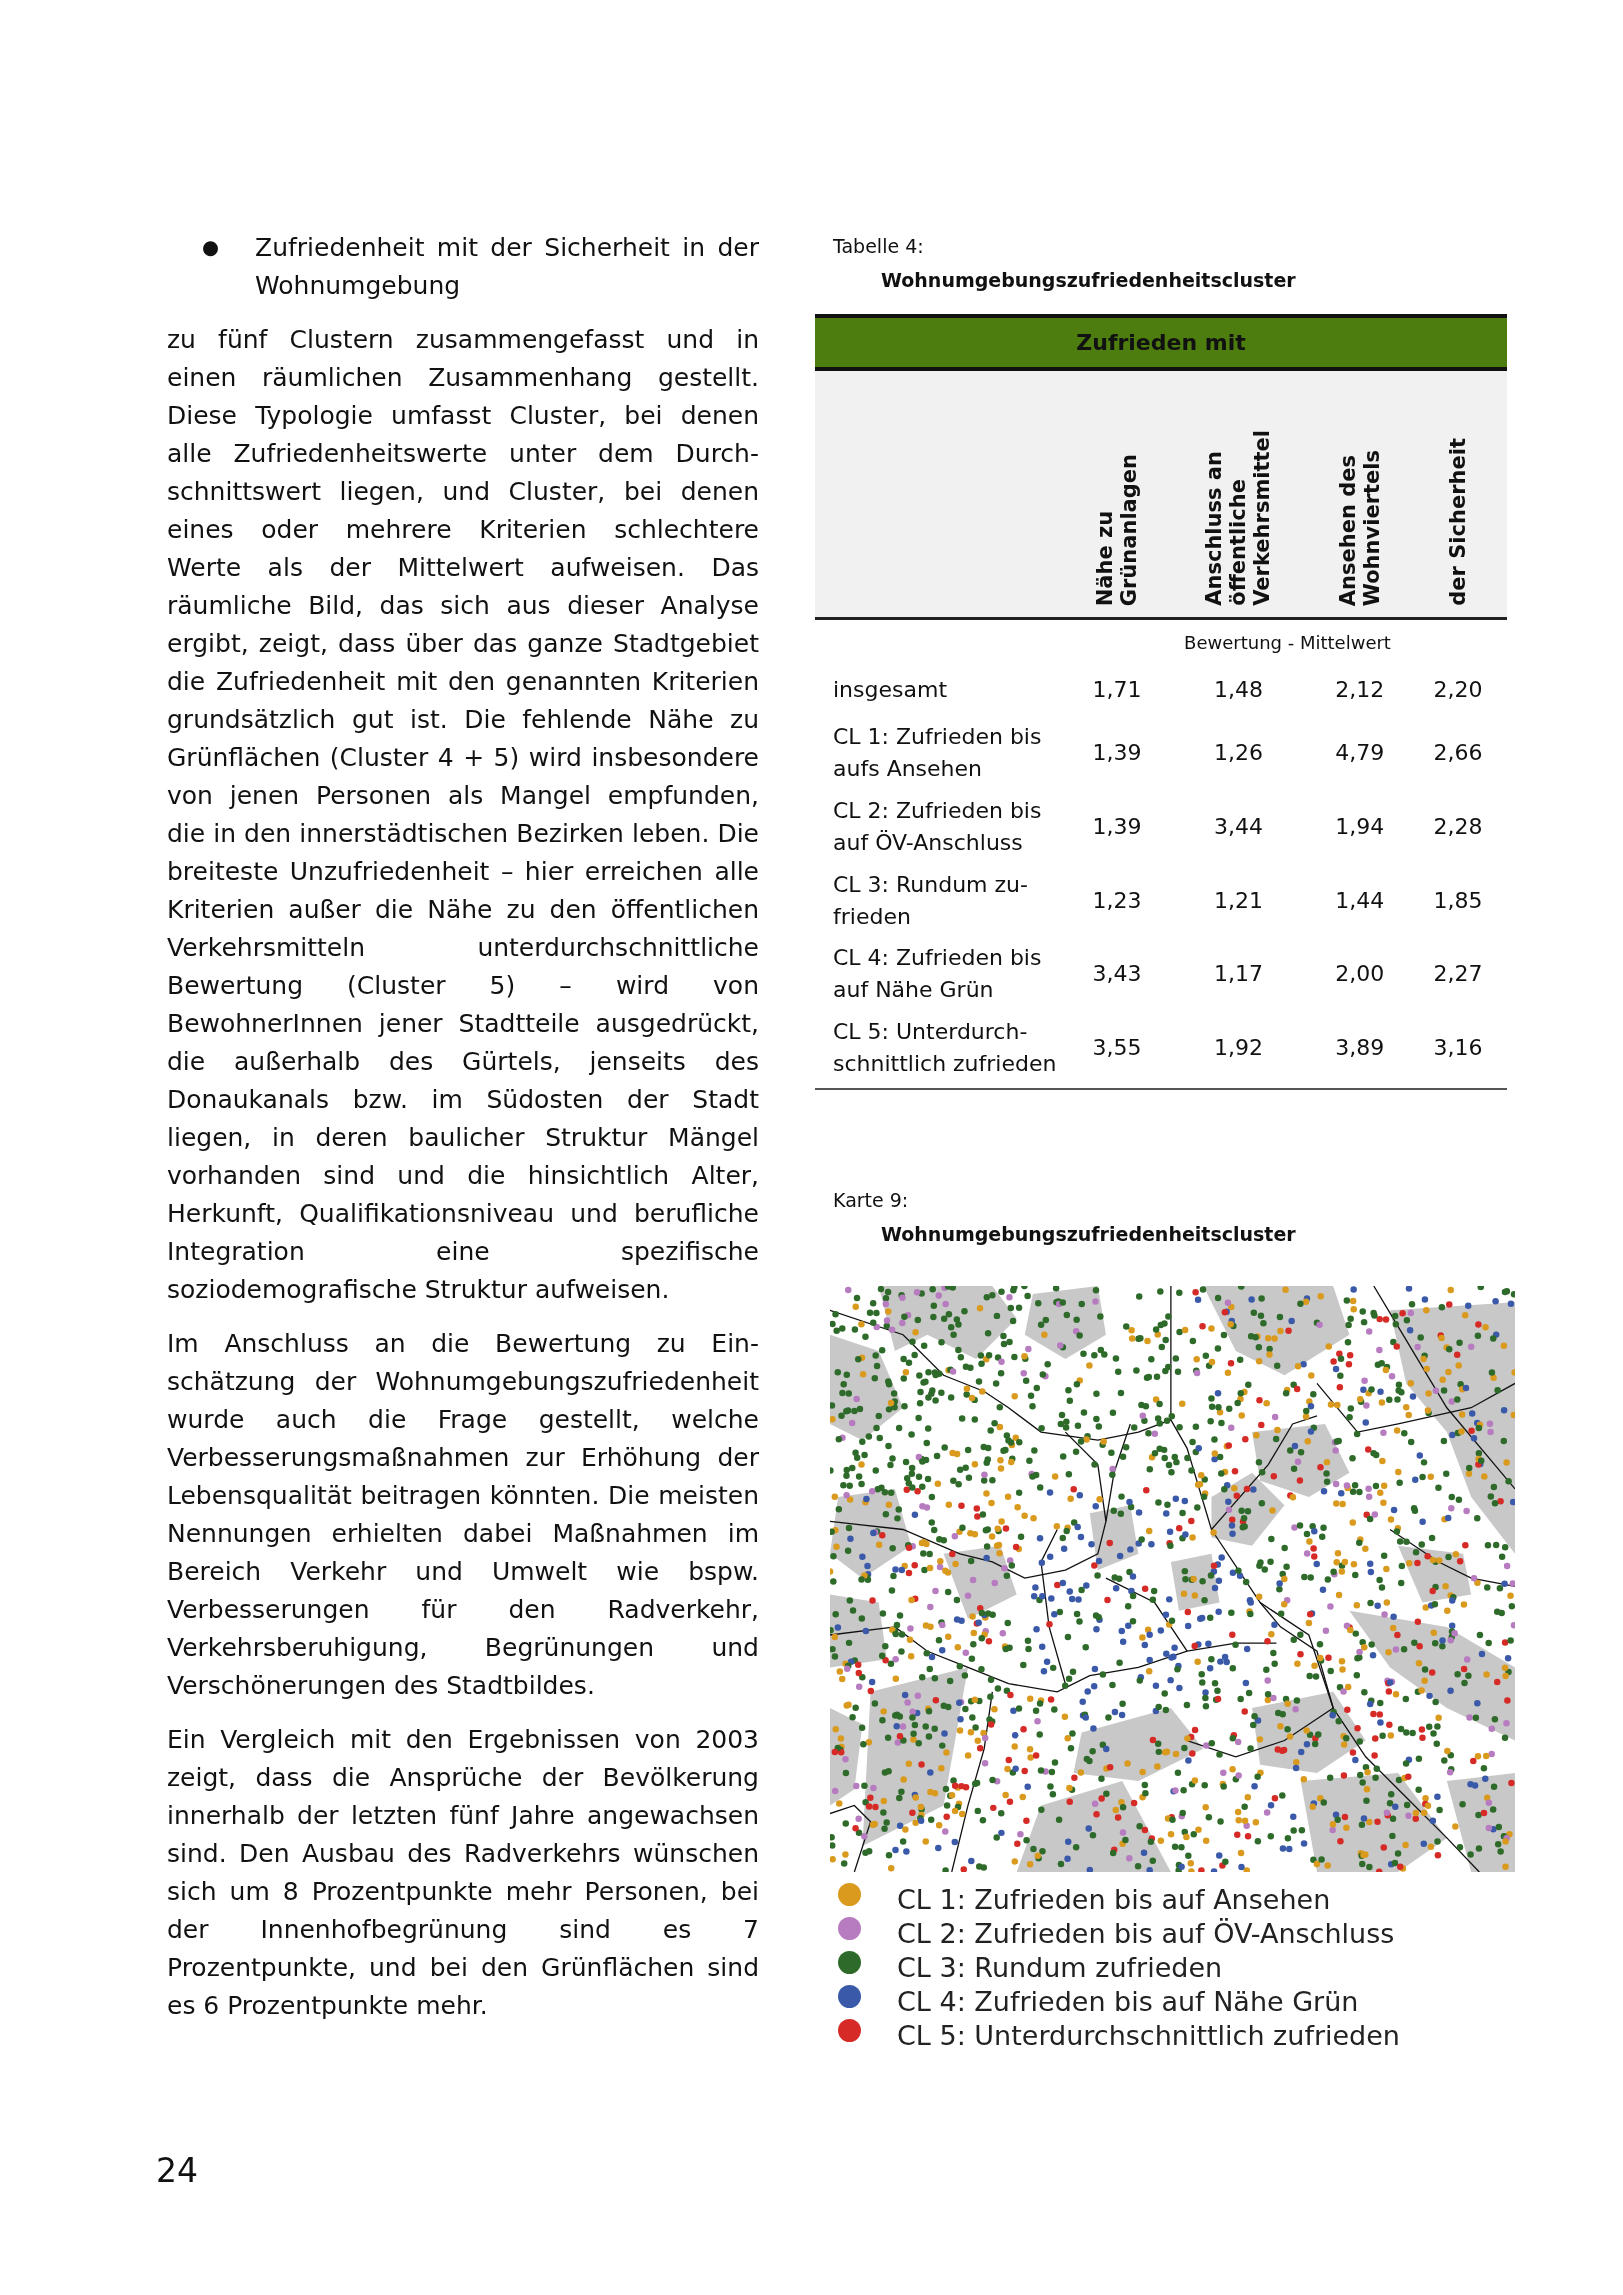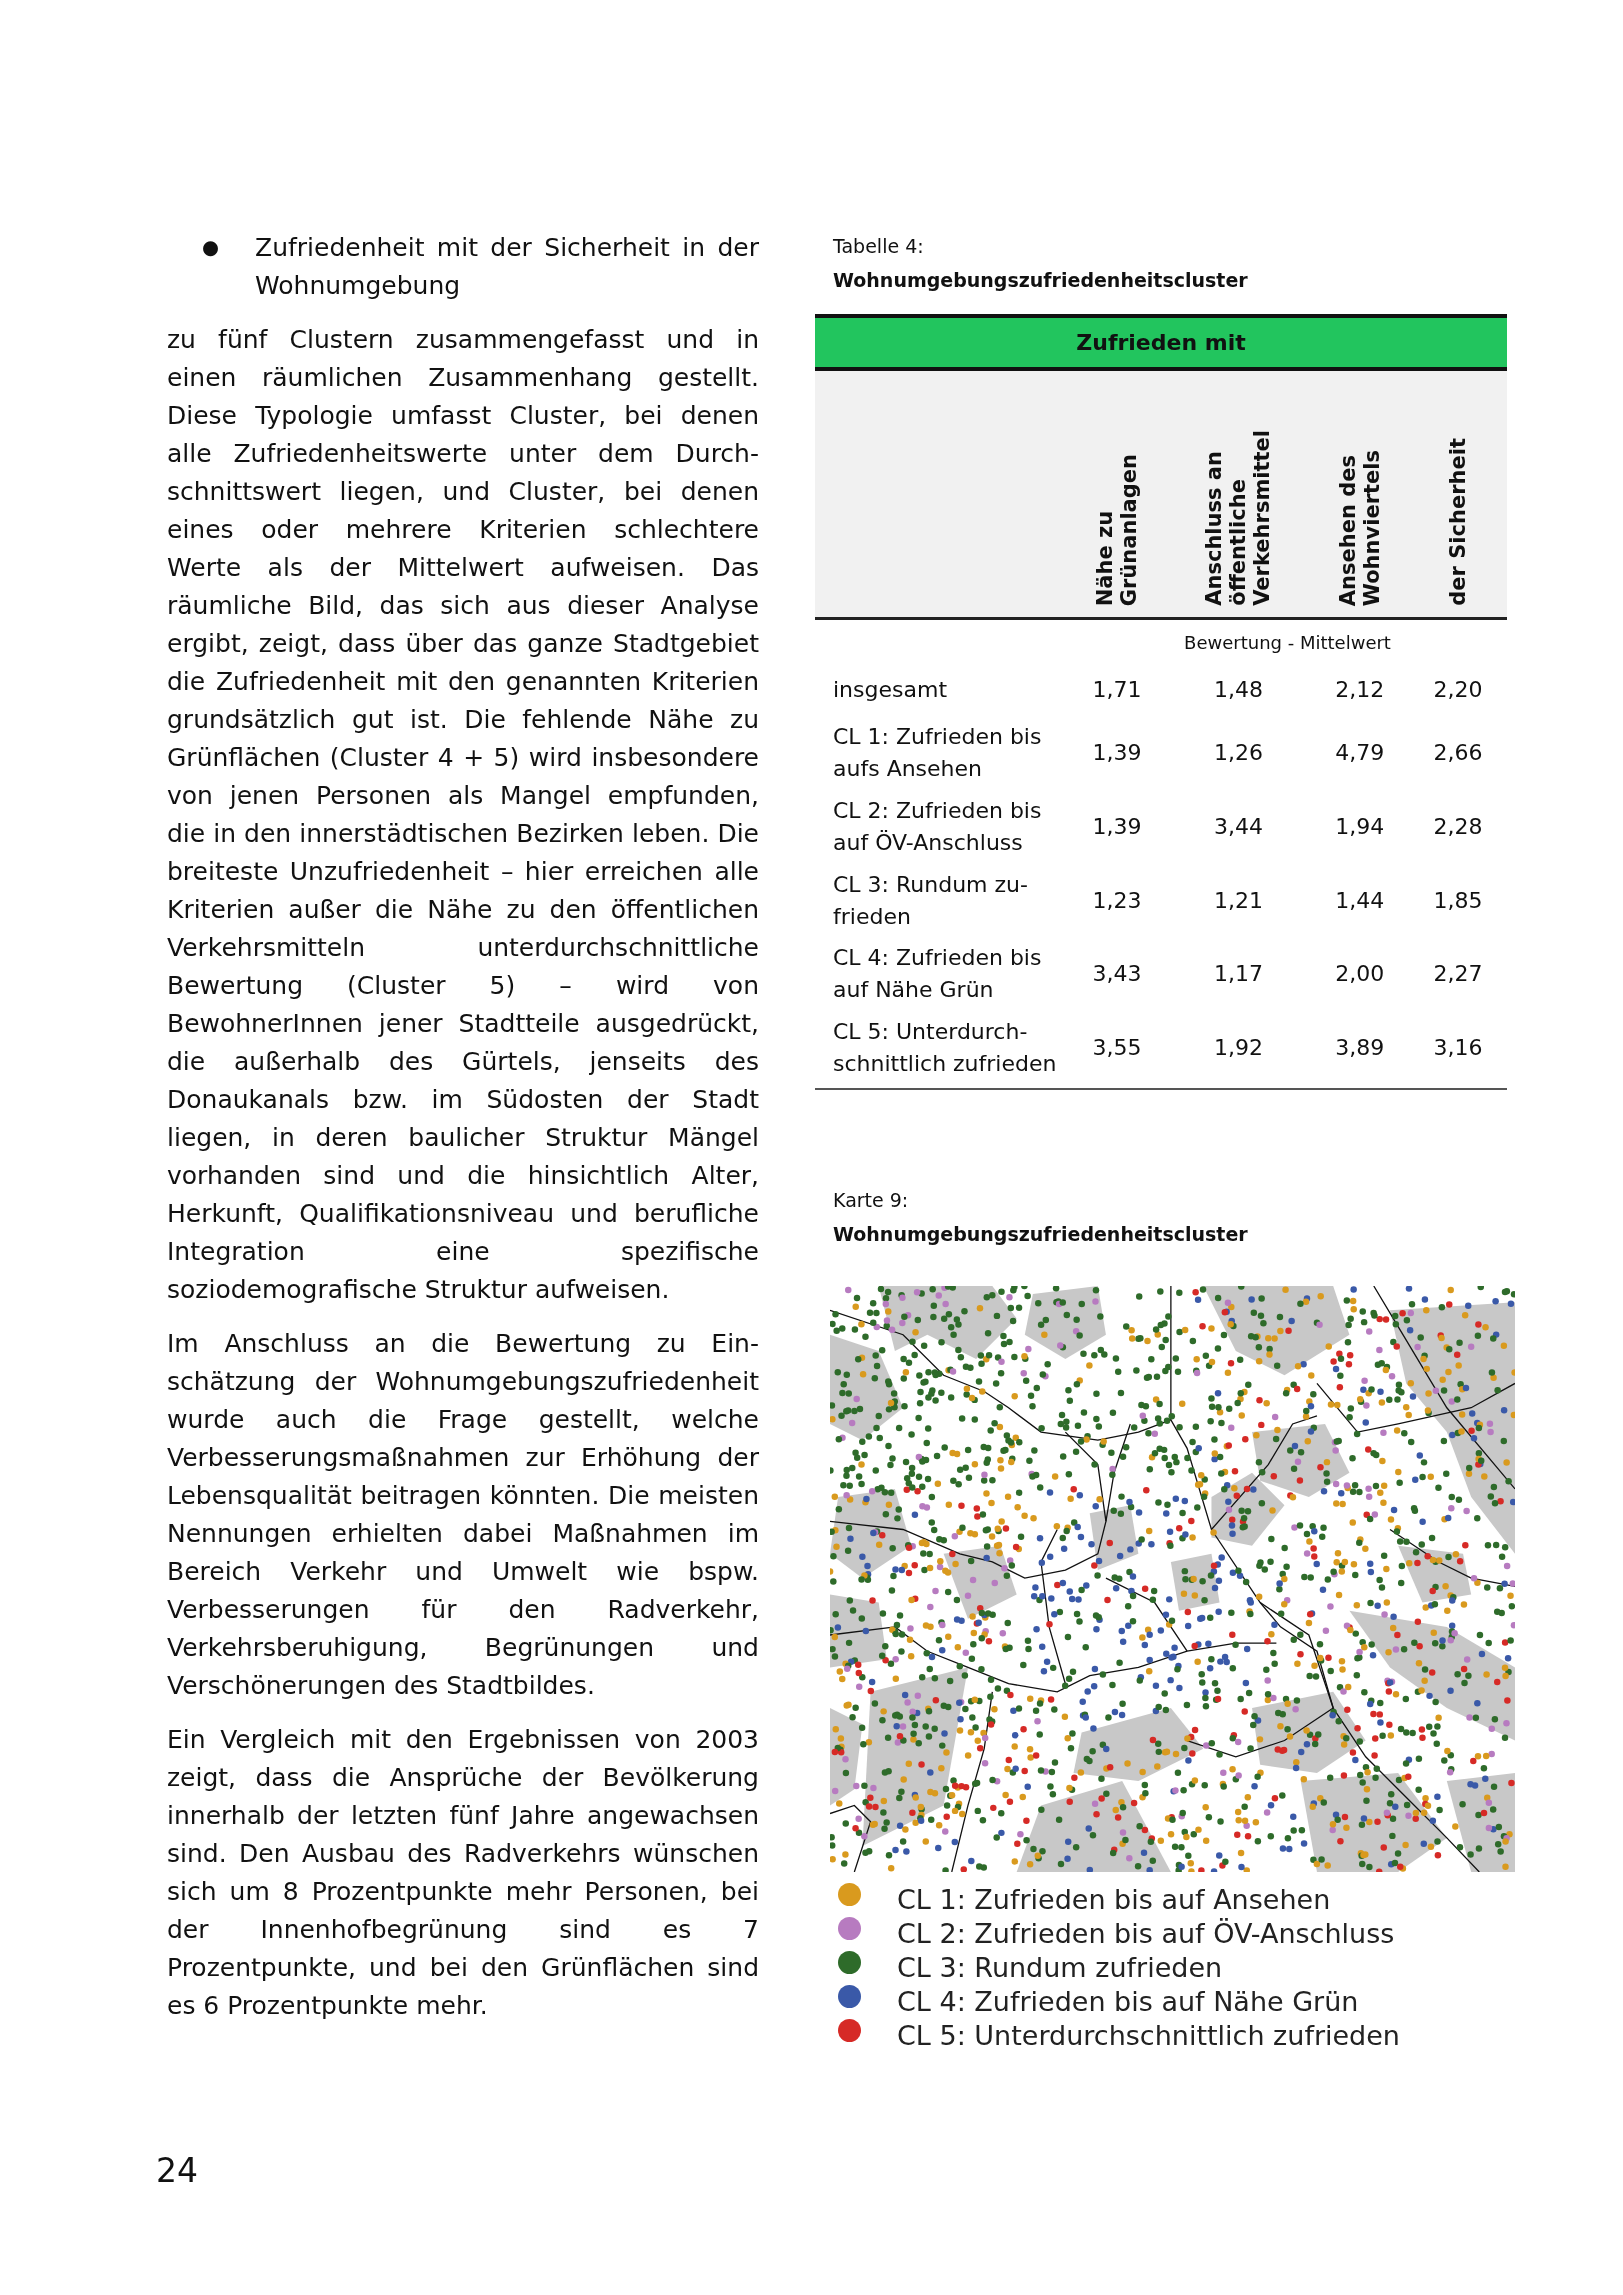--- a/index.html
+++ b/index.html
@@ -6,23 +6,23 @@
   body{width:1623px;height:2295px;position:relative;overflow:hidden;color:#111;
        font-family:"DejaVu Sans","Liberation Sans",sans-serif;}
   .left{position:absolute;left:156px;top:229px;width:603px;font-size:25px;line-height:38px;}
   .left p{margin:0 0 16px 11px;text-align:justify;hyphens:manual;}
   .bullet{display:flex;margin:0 0 16px 0;}
   .bullet .dot{width:53px;padding-left:46px;flex:none;font-size:19.5px;}
   .bullet .btxt{flex:1;text-align:justify;}
   .pageno{position:absolute;left:156px;top:2151px;font-size:33px;}
   .right{position:absolute;left:815px;top:229px;width:700px;}
   .cap{font-size:19px;line-height:34px;margin:0 0 0 18px;}
-  .cap b{font-weight:bold;}
+  .cap b{font-weight:bold;margin-left:48px;}
   table.t{position:absolute;left:0;top:85px;width:692px;border-collapse:collapse;font-size:22px;}
-  .t .h1 td{background:#22c55e;border-top:4px solid #111;border-bottom:4px solid #111;height:47px;text-align:center;font-weight:bold;font-size:22px;}
+  .t .h1 td{background:#4d7c0f;border-top:4px solid #111;border-bottom:4px solid #111;height:47px;text-align:center;font-weight:bold;font-size:22px;}
   .t .h2 td{background:#f1f1f1;height:235px;border-bottom:3.2px solid #222;vertical-align:bottom;padding:0 0 11.4px 0;}
   .vh{writing-mode:vertical-rl;transform:rotate(180deg);font-weight:bold;font-size:21px;line-height:24px;white-space:pre-line;margin:0 auto;}
   .t .sub td{text-align:center;font-size:18px;height:42px;}
   .t .r td{font-size:22px;line-height:32px;padding:4.9px 0;}
   .t .r td.lab{padding-left:18px;width:235px;}
   .t .r td.num{text-align:center;}
   .t .r.last td{border-bottom:2.4px solid #555;padding-bottom:8px;}
   .t .r.ins td{height:42px;}
   .map{position:absolute;left:14.6px;top:1057px;width:685px;height:586px;background:#fff;overflow:hidden;}
   .legend{position:absolute;left:23px;top:1654px;font-size:27px;line-height:34px;color:#222;}

